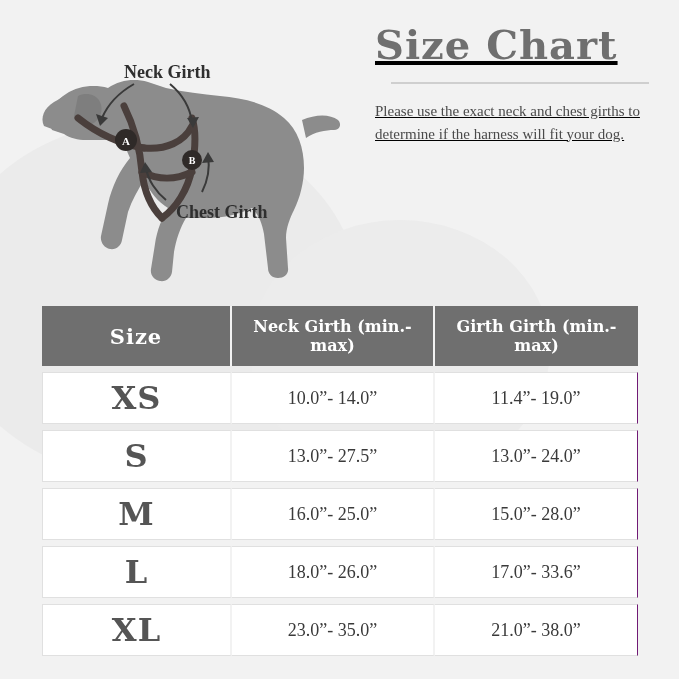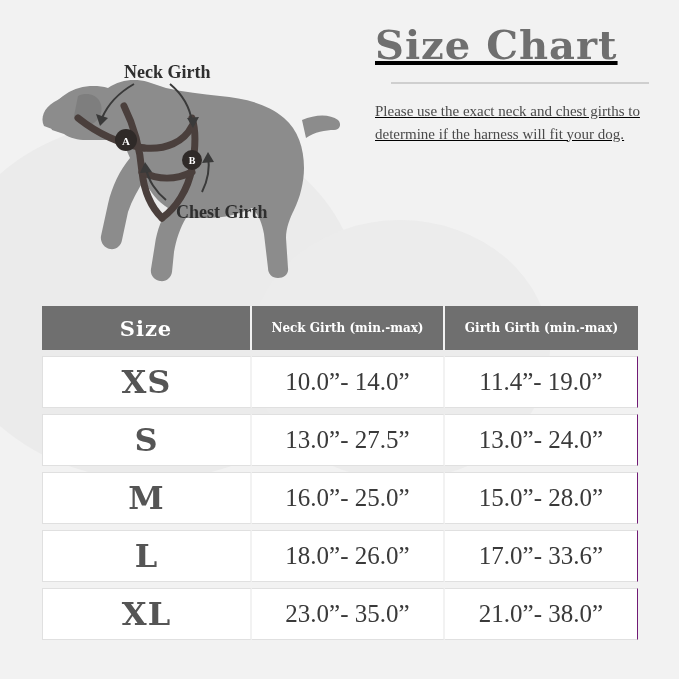--- a/index.html
+++ b/index.html
@@ -107,52 +107,52 @@
   table.size-table th,
   table.size-table td {
     text-align: center;
     vertical-align: middle;
   }
   thead th {
     background: #6f6f6f;
     color: #ffffff;
     font-family: "DejaVu Serif", serif;
     font-weight: bold;
-    height: 44px;
-    padding: 0 14px;
+    height: 60px;
+    padding: 0 4px;
     border-right: 2px solid #f2f2f2;
   }
   thead th:last-child { border-right: none; }
   th.col-size {
     font-size: 21px;
     letter-spacing: 1px;
     width: 180px;
   }
   th.col-girth {
-    font-size: 12px;
+    font-size: 16px;
   }
   tbody td {
     background: #ffffff;
     height: 48px;
     color: #3a3a3a;
     border-top: 1px solid #e0e0e0;
     border-bottom: 1px solid #e0e0e0;
   }
   tbody td.cell-size {
     font-family: "DejaVu Serif", serif;
     font-weight: bold;
     font-size: 32px;
     letter-spacing: 1px;
     color: #555555;
     border-left: 1px solid #e0e0e0;
     border-right: 2px solid #f2f2f2;
   }
   tbody td.cell-val {
     font-family: "Liberation Serif", serif;
-    font-size: 25px;
+    font-size: 18px;
     border-right: 2px solid #f2f2f2;
   }
   tbody td.cell-val:last-child {
     border-right: 1px solid #701a75;
   }
 </style>
 </head>
 <body>
 
 <div class="page">

